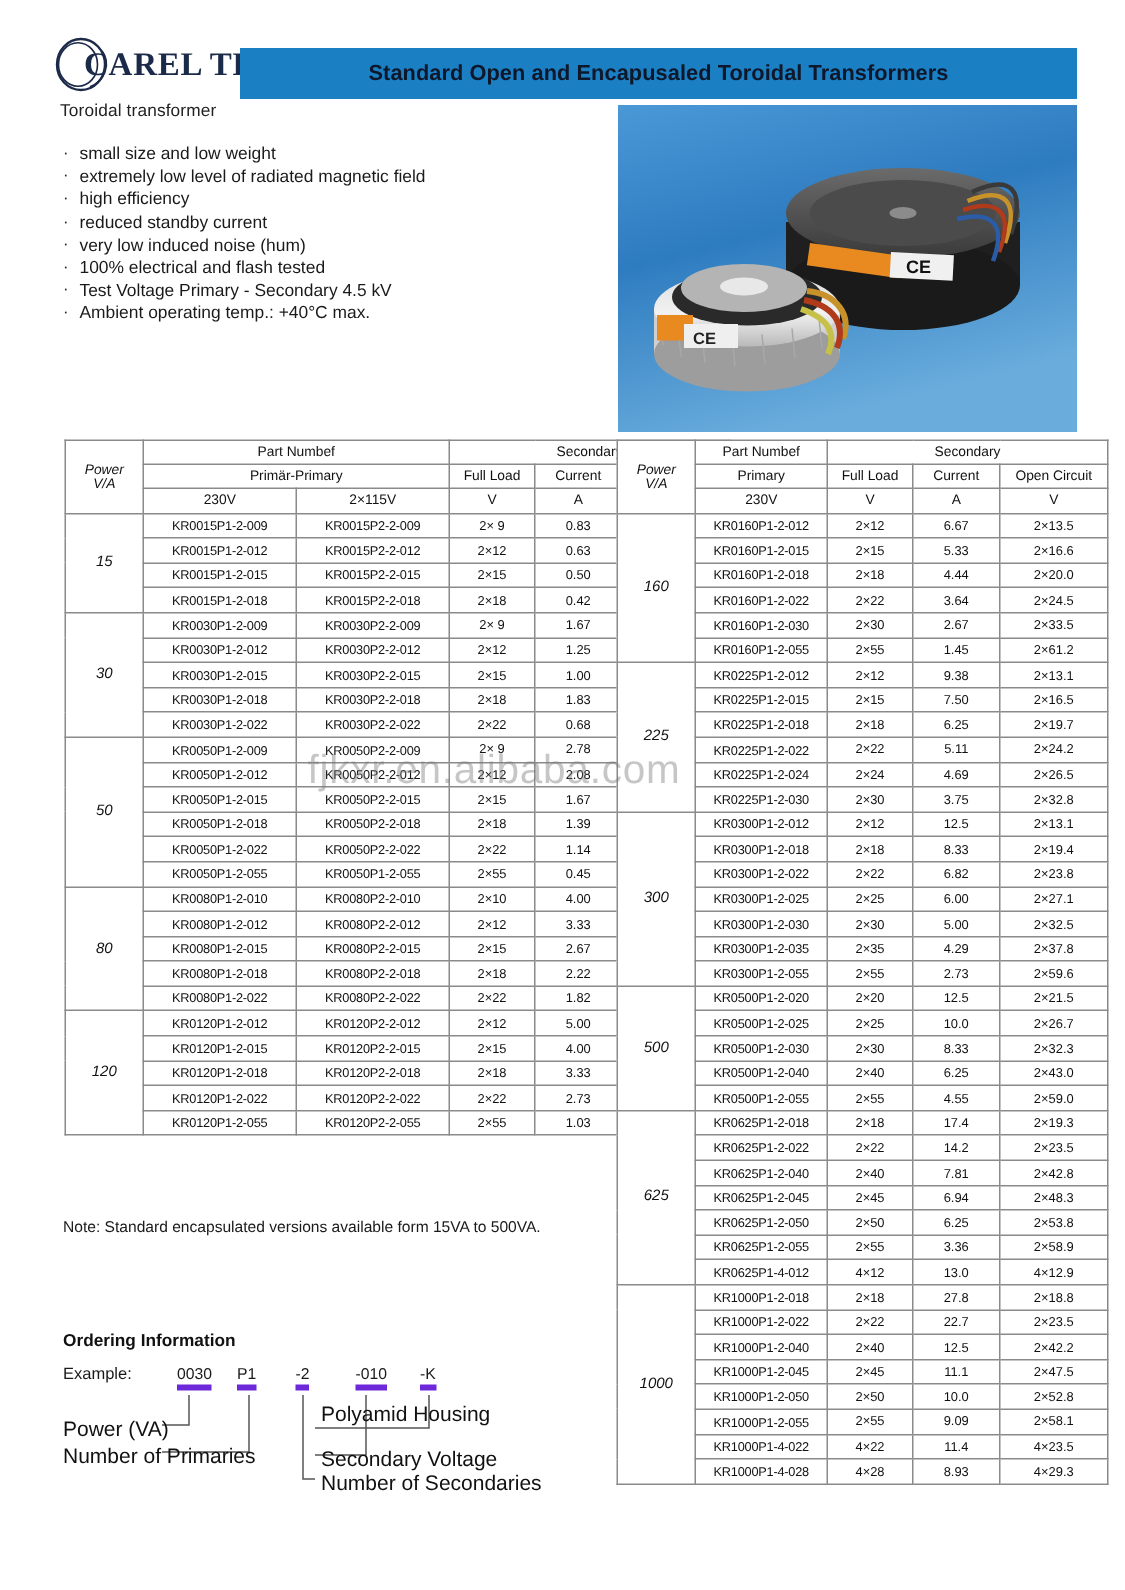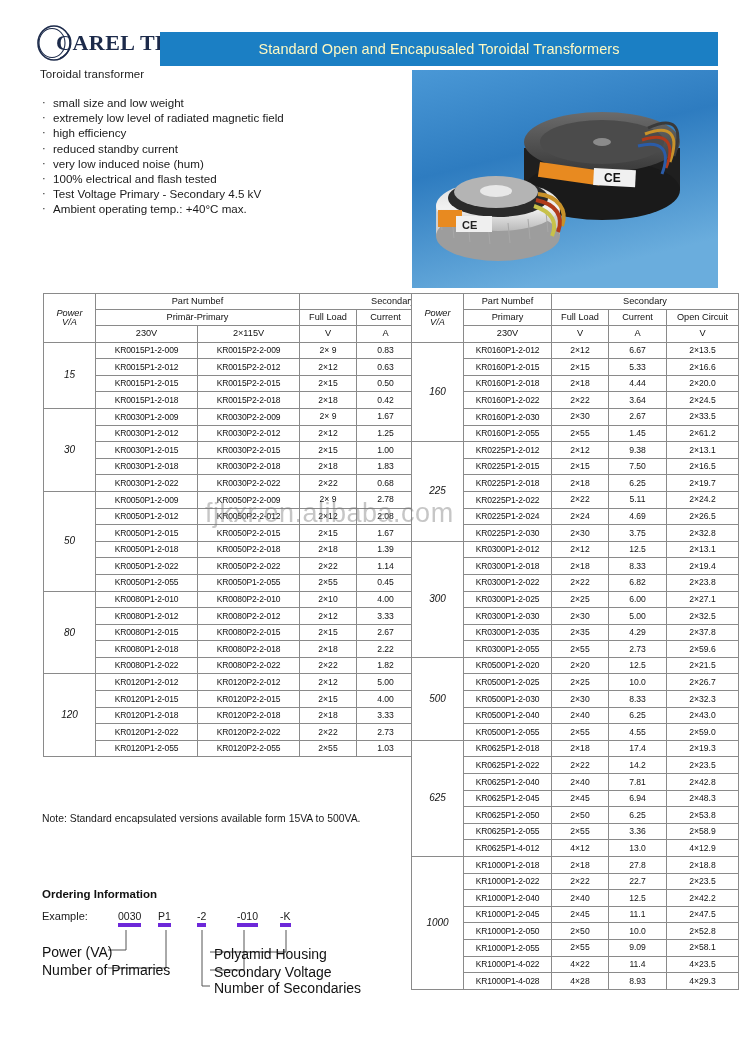--- a/index.html
+++ b/index.html
@@ -50,23 +50,23 @@
   .banner {
     position: absolute;
     left: 160px; top: 32px;
     width: 558px; height: 34px;
     background: #1b7fc4;
     display: flex;
     align-items: center;
     justify-content: center;
   }
   .banner-text {
-    color: #fef9c3;
+    color: #0f172a;
     font-size: 14.5px;
-    font-weight: normal;
+    font-weight: bold;
     letter-spacing: 0.05px;
     white-space: nowrap;
   }
 
   
   .bullets {
     position: absolute;
     left: 42px; top: 95px;
     width: 360px;
   }
@@ -807,16 +807,16 @@
       <path d="M84 42 L84 62 L66 62"></path>
       <path d="M124 42 L124 80 L66 80"></path>
       <path d="M160 42 L160 98 L168 98"></path>
       <path d="M202 42 L202 82 L168 82"></path>
       <path d="M244 42 L244 64 L168 64"></path>
     </g>
   </svg>
 
   <div class="ord-label" style="left:0px;  top:56px;">Power  (VA)</div>
   <div class="ord-label" style="left:0px;  top:74px;">Number of Primaries</div>
-  <div class="ord-label" style="left:172px;top:58px;">Polyamid Housing</div>
+  <div class="ord-label" style="left:172px;top:46px;">Polyamid Housing</div>
   <div class="ord-label" style="left:172px;top:76px;">Secondary Voltage</div>
   <div class="ord-label" style="left:172px;top:92px;">Number of Secondaries</div>
 </div>
 
 </body></html>

